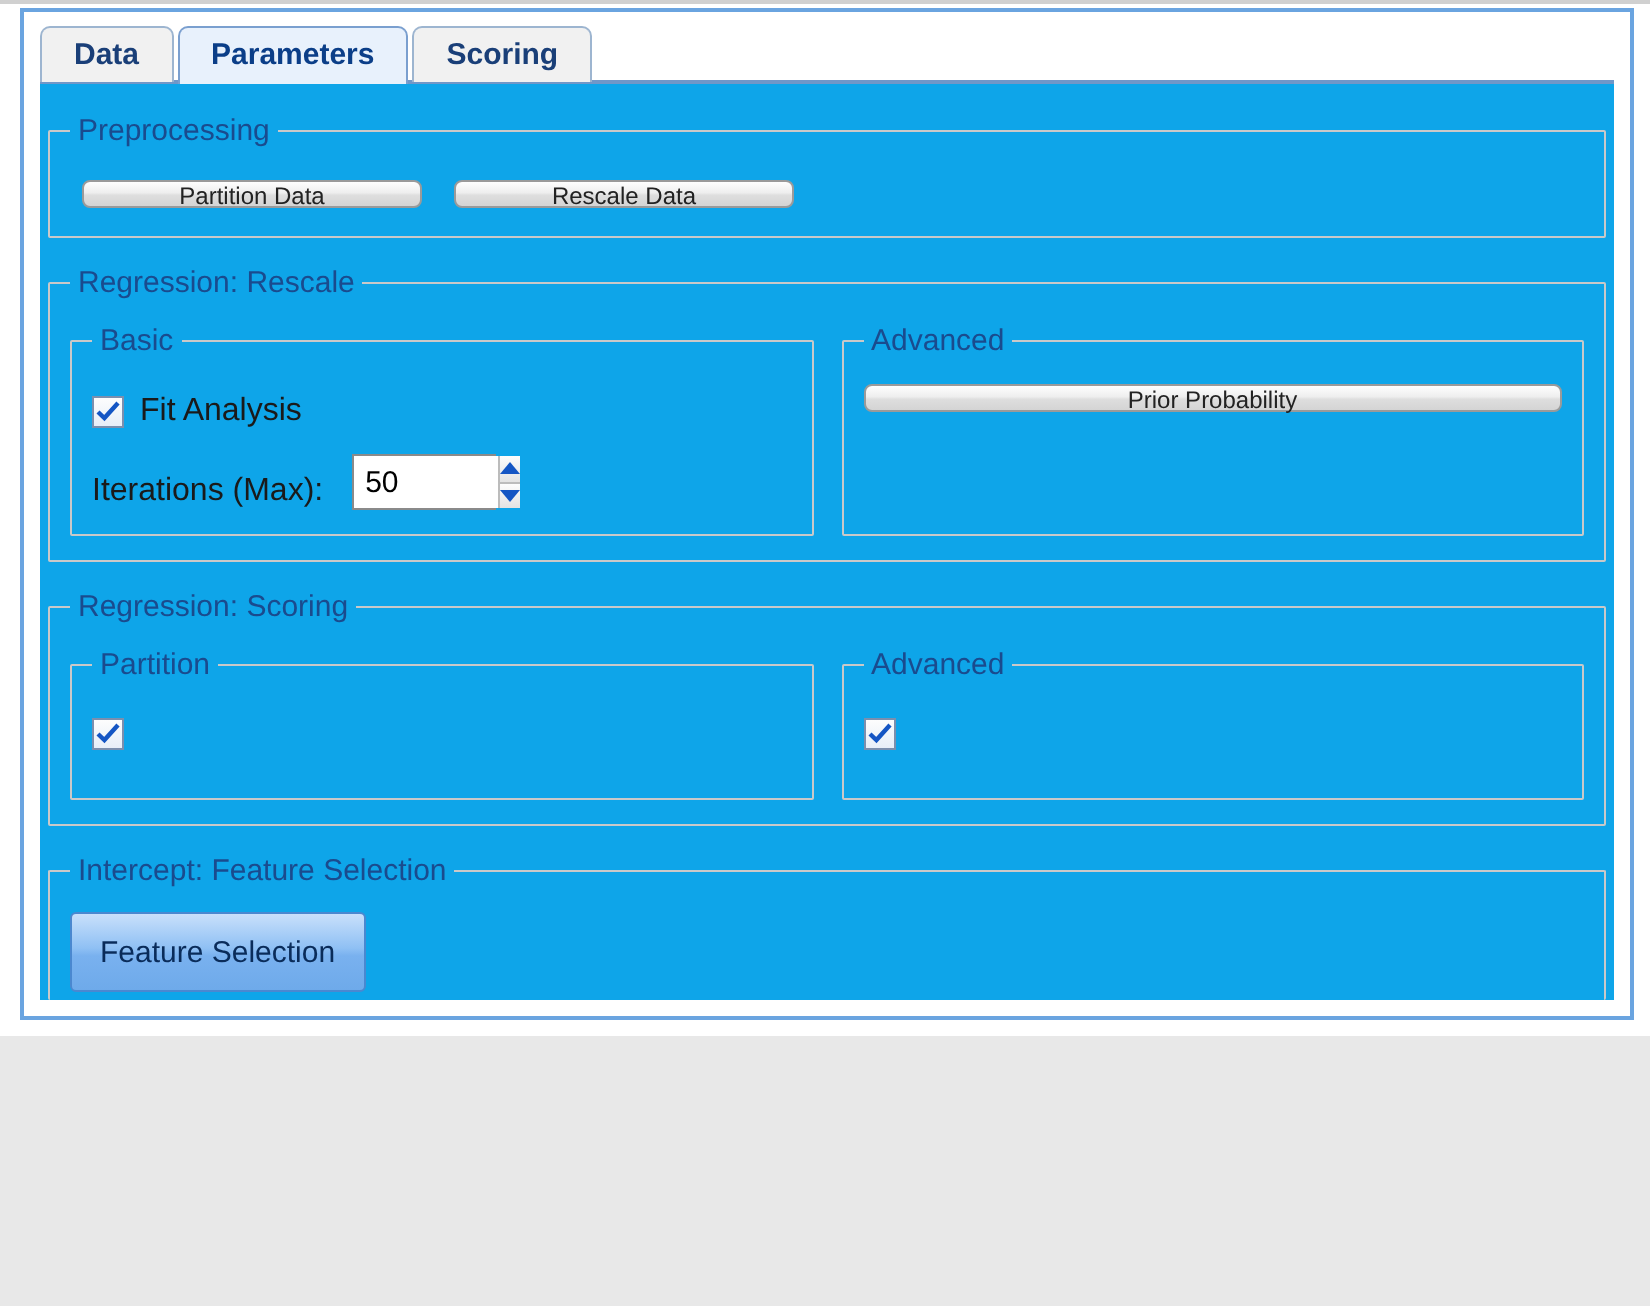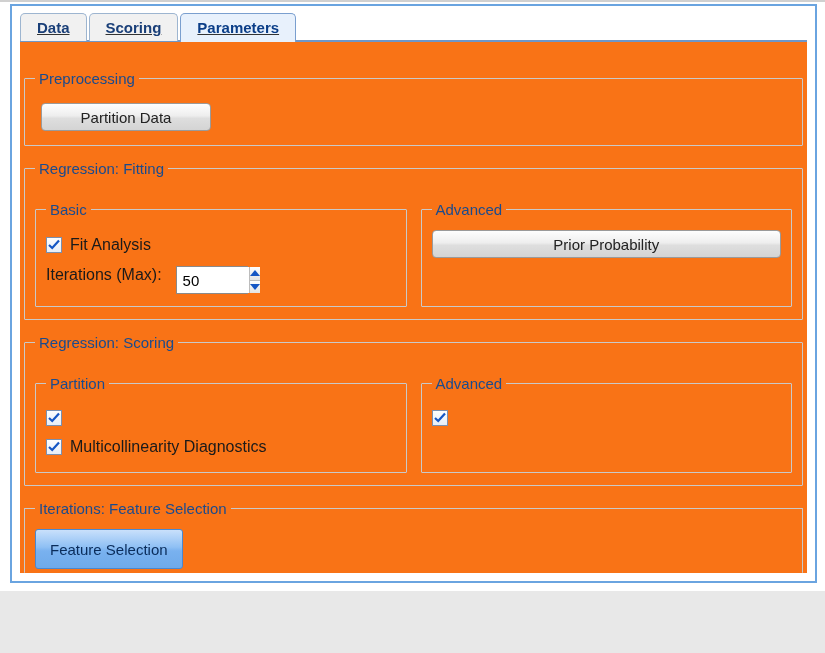--- a/index.html
+++ b/index.html
@@ -23,21 +23,20 @@
       padding: 6px 8px 8px 8px;
     }
     
     .tab-row {
       display: flex;
       align-items: flex-end;
       gap: 2px;
       margin-bottom: 0;
       position: relative;
       z-index: 1;
-      text-decoration: underline;
     }
     .tab {
       padding: 5px 16px;
       border: 1px solid #9db5d0;
       border-bottom: none;
       border-radius: 5px 5px 0 0;
       background: #f1f1f1;
       color: #1a3f78;
       font-weight: bold;
       font-size: 15px;
@@ -51,57 +50,56 @@
       padding-bottom: 6px;
       color: #0b3e88;
     }
     .tab-underline {
       border-top: 2px solid #7097c8;
       margin: -1px 0 0 0;
       position: relative;
       z-index: 0;
     }
     .tab-page {
-      background: #f97316;
-      padding-top: 28px;
+      background: #0ea5e9;
+      padding-top: 15px;
     }
     
     fieldset {
       border: 1px solid #c9c9c9;
       border-radius: 1px;
       margin: 0 4px 14px 4px;
       padding: 12px 10px 12px 10px;
     }
     fieldset > legend {
       color: #1a4b8e;
       font-size: 15px;
       padding: 0 4px;
     }
     .inner-field {
       margin: 0;
     }
     .row-2 {
       display: flex;
       gap: 14px;
       align-items: stretch;
-      margin-top: 12px;
     }
     .row-2 > fieldset {
       flex: 1 1 0;
       margin: 0;
     }
     
     .push-btn {
-      height: 28px;
+      height: 14px;
       padding: 0 26px;
       border: 1px solid #9a9a9a;
       border-radius: 4px;
       background: linear-gradient(#fefefe, #eeeeee 45%, #dedede 55%, #d4d4d4);
       color: #222;
-      font-size: 15px;
+      font-size: 12px;
       cursor: pointer;
     }
     .push-btn.wide {
       width: 100%;
     }
     .toggle-btn {
       height: 40px;
       padding: 0 14px;
       border: 1px solid #4a88d0;
       border-radius: 3px;
@@ -126,21 +124,21 @@
       align-items: center;
       justify-content: center;
       position: relative;
       cursor: pointer;
     }
     .cb svg { display: block; }
     .cb-label { font-size: 16px; color: #1a1a1a; }
     
     .spin-row {
       display: flex;
-      align-items: flex-start;
+      align-items: flex-end;
       gap: 14px;
       margin-top: 4px;
     }
     .spin-label { font-size: 16px; color: #1a1a1a; }
     .spin {
       display: inline-flex;
       border: 1px solid #8a8a8a;
       height: 28px;
       width: 72px;
     }
@@ -175,36 +173,37 @@
     .btn-row .push-btn { min-width: 170px; }
   </style>
 </head>
 <body>
 
 <div class="outer-wrap">
   <div class="blue-panel">
 
     <div class="tab-row">
       <div class="tab">Data</div>
+      <div class="tab active">Parameters</div>
       <div class="tab">Scoring</div>
-      <div class="tab active">Parameters</div>
     </div>
     <div class="tab-underline"></div>
 
     <div class="tab-page">
 
       <fieldset>
         <legend>Preprocessing</legend>
         <div class="btn-row">
           <button class="push-btn">Partition Data</button>
+          <button class="push-btn">Rescale Data</button>
         </div>
       </fieldset>
 
       <fieldset>
-        <legend>Regression: Fitting</legend>
+        <legend>Regression: Rescale</legend>
         <div class="row-2">
           <fieldset class="inner-field">
             <legend>Basic</legend>
 
             <div class="cb-wrap">
               <span class="cb">
                 <svg width="12" height="12" viewBox="0 0 12 12">
                     <path d="M1 6 L4.2 9 L11 1.5" stroke="#1556c4" stroke-width="2.2" fill="none"></path>
                   </svg>
               </span>
@@ -245,43 +244,35 @@
             <legend>Partition</legend>
 
             <div class="cb-wrap">
               <span class="cb">
                 <svg width="12" height="12" viewBox="0 0 12 12">
                     <path d="M1 6 L4.2 9 L11 1.5" stroke="#1556c4" stroke-width="2.2" fill="none"></path>
                   </svg>
               </span>
             </div>
 
-            <div class="cb-wrap" style="margin-bottom:4px;">
-              <span class="cb">
-                <svg width="12" height="12" viewBox="0 0 12 12">
-                    <path d="M1 6 L4.2 9 L11 1.5" stroke="#1556c4" stroke-width="2.2" fill="none"></path>
-                  </svg>
-              </span>
-              <span class="cb-label">Multicollinearity Diagnostics</span>
-            </div>
           </fieldset>
 
           <fieldset class="inner-field">
             <legend>Advanced</legend>
             <div class="cb-wrap">
               <span class="cb">
                 <svg width="12" height="12" viewBox="0 0 12 12">
                     <path d="M1 6 L4.2 9 L11 1.5" stroke="#1556c4" stroke-width="2.2" fill="none"></path>
                   </svg>
               </span>
             </div>
           </fieldset>
         </div>
       </fieldset>
 
       <fieldset style="margin-bottom:0; border-bottom:none; padding-bottom:4px;">
-        <legend>Iterations: Feature Selection</legend>
+        <legend>Intercept: Feature Selection</legend>
         <button class="toggle-btn">Feature Selection</button>
       </fieldset>
 
     </div>
   </div>
 </div>
 
 </body></html>

